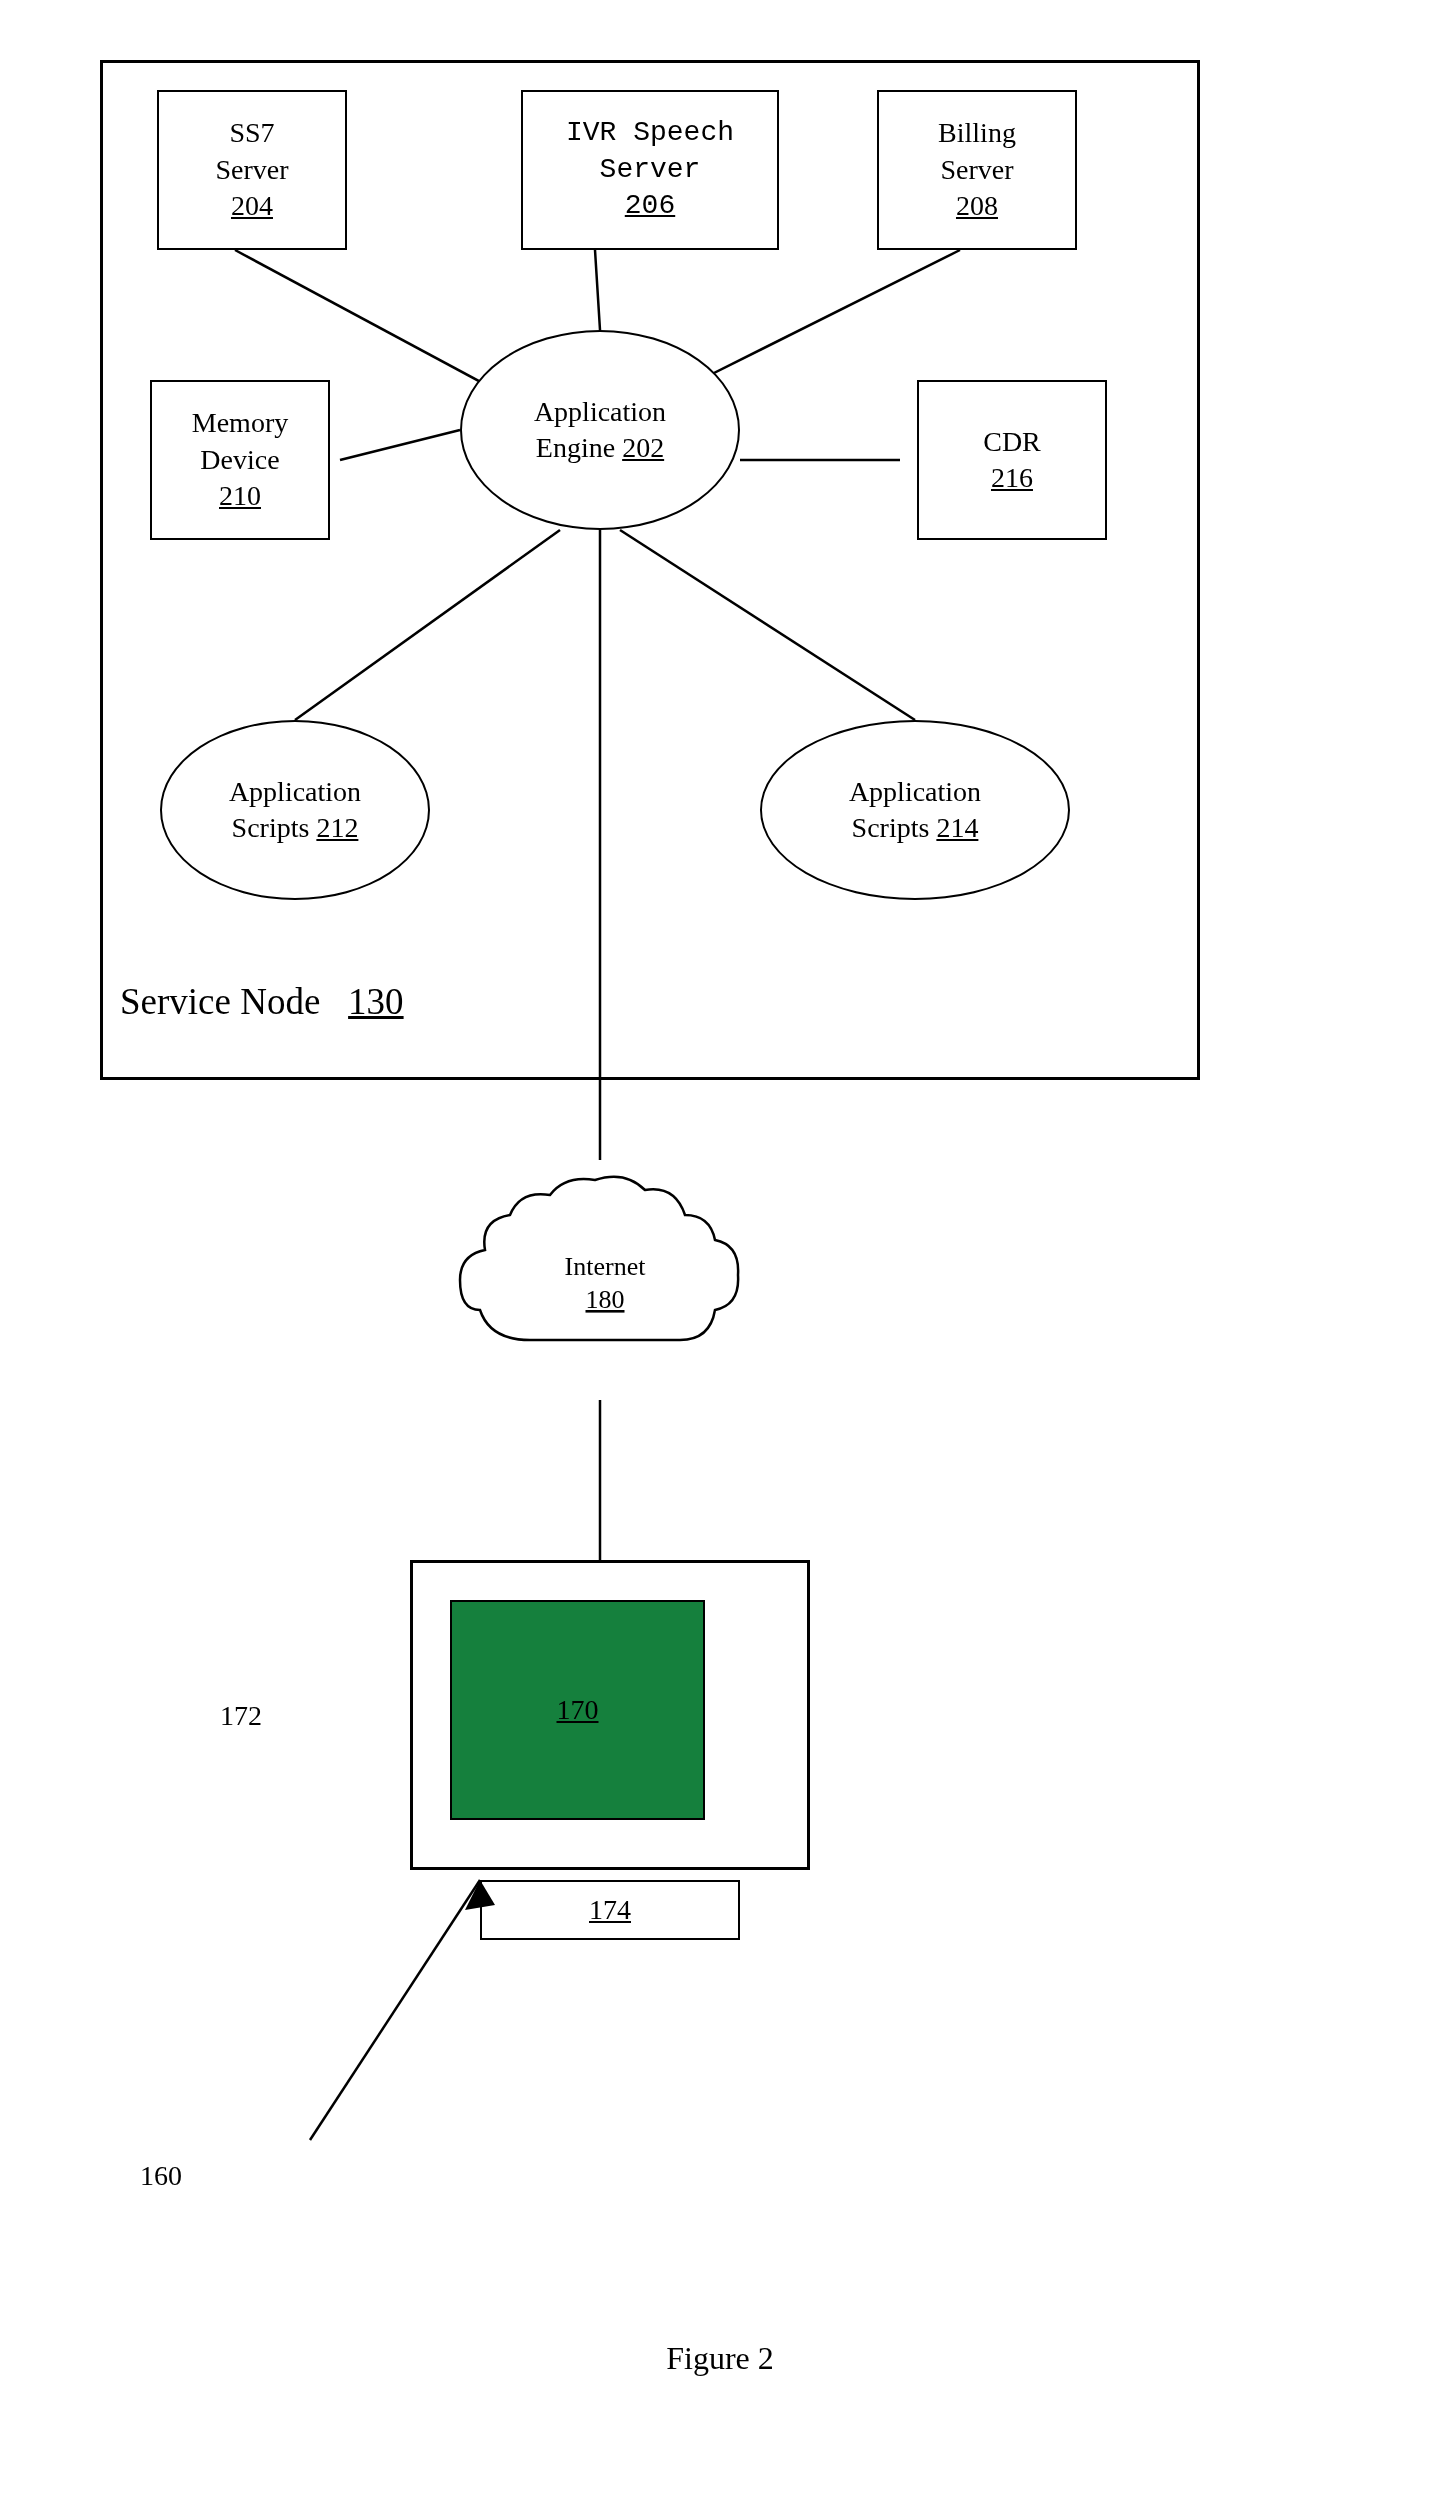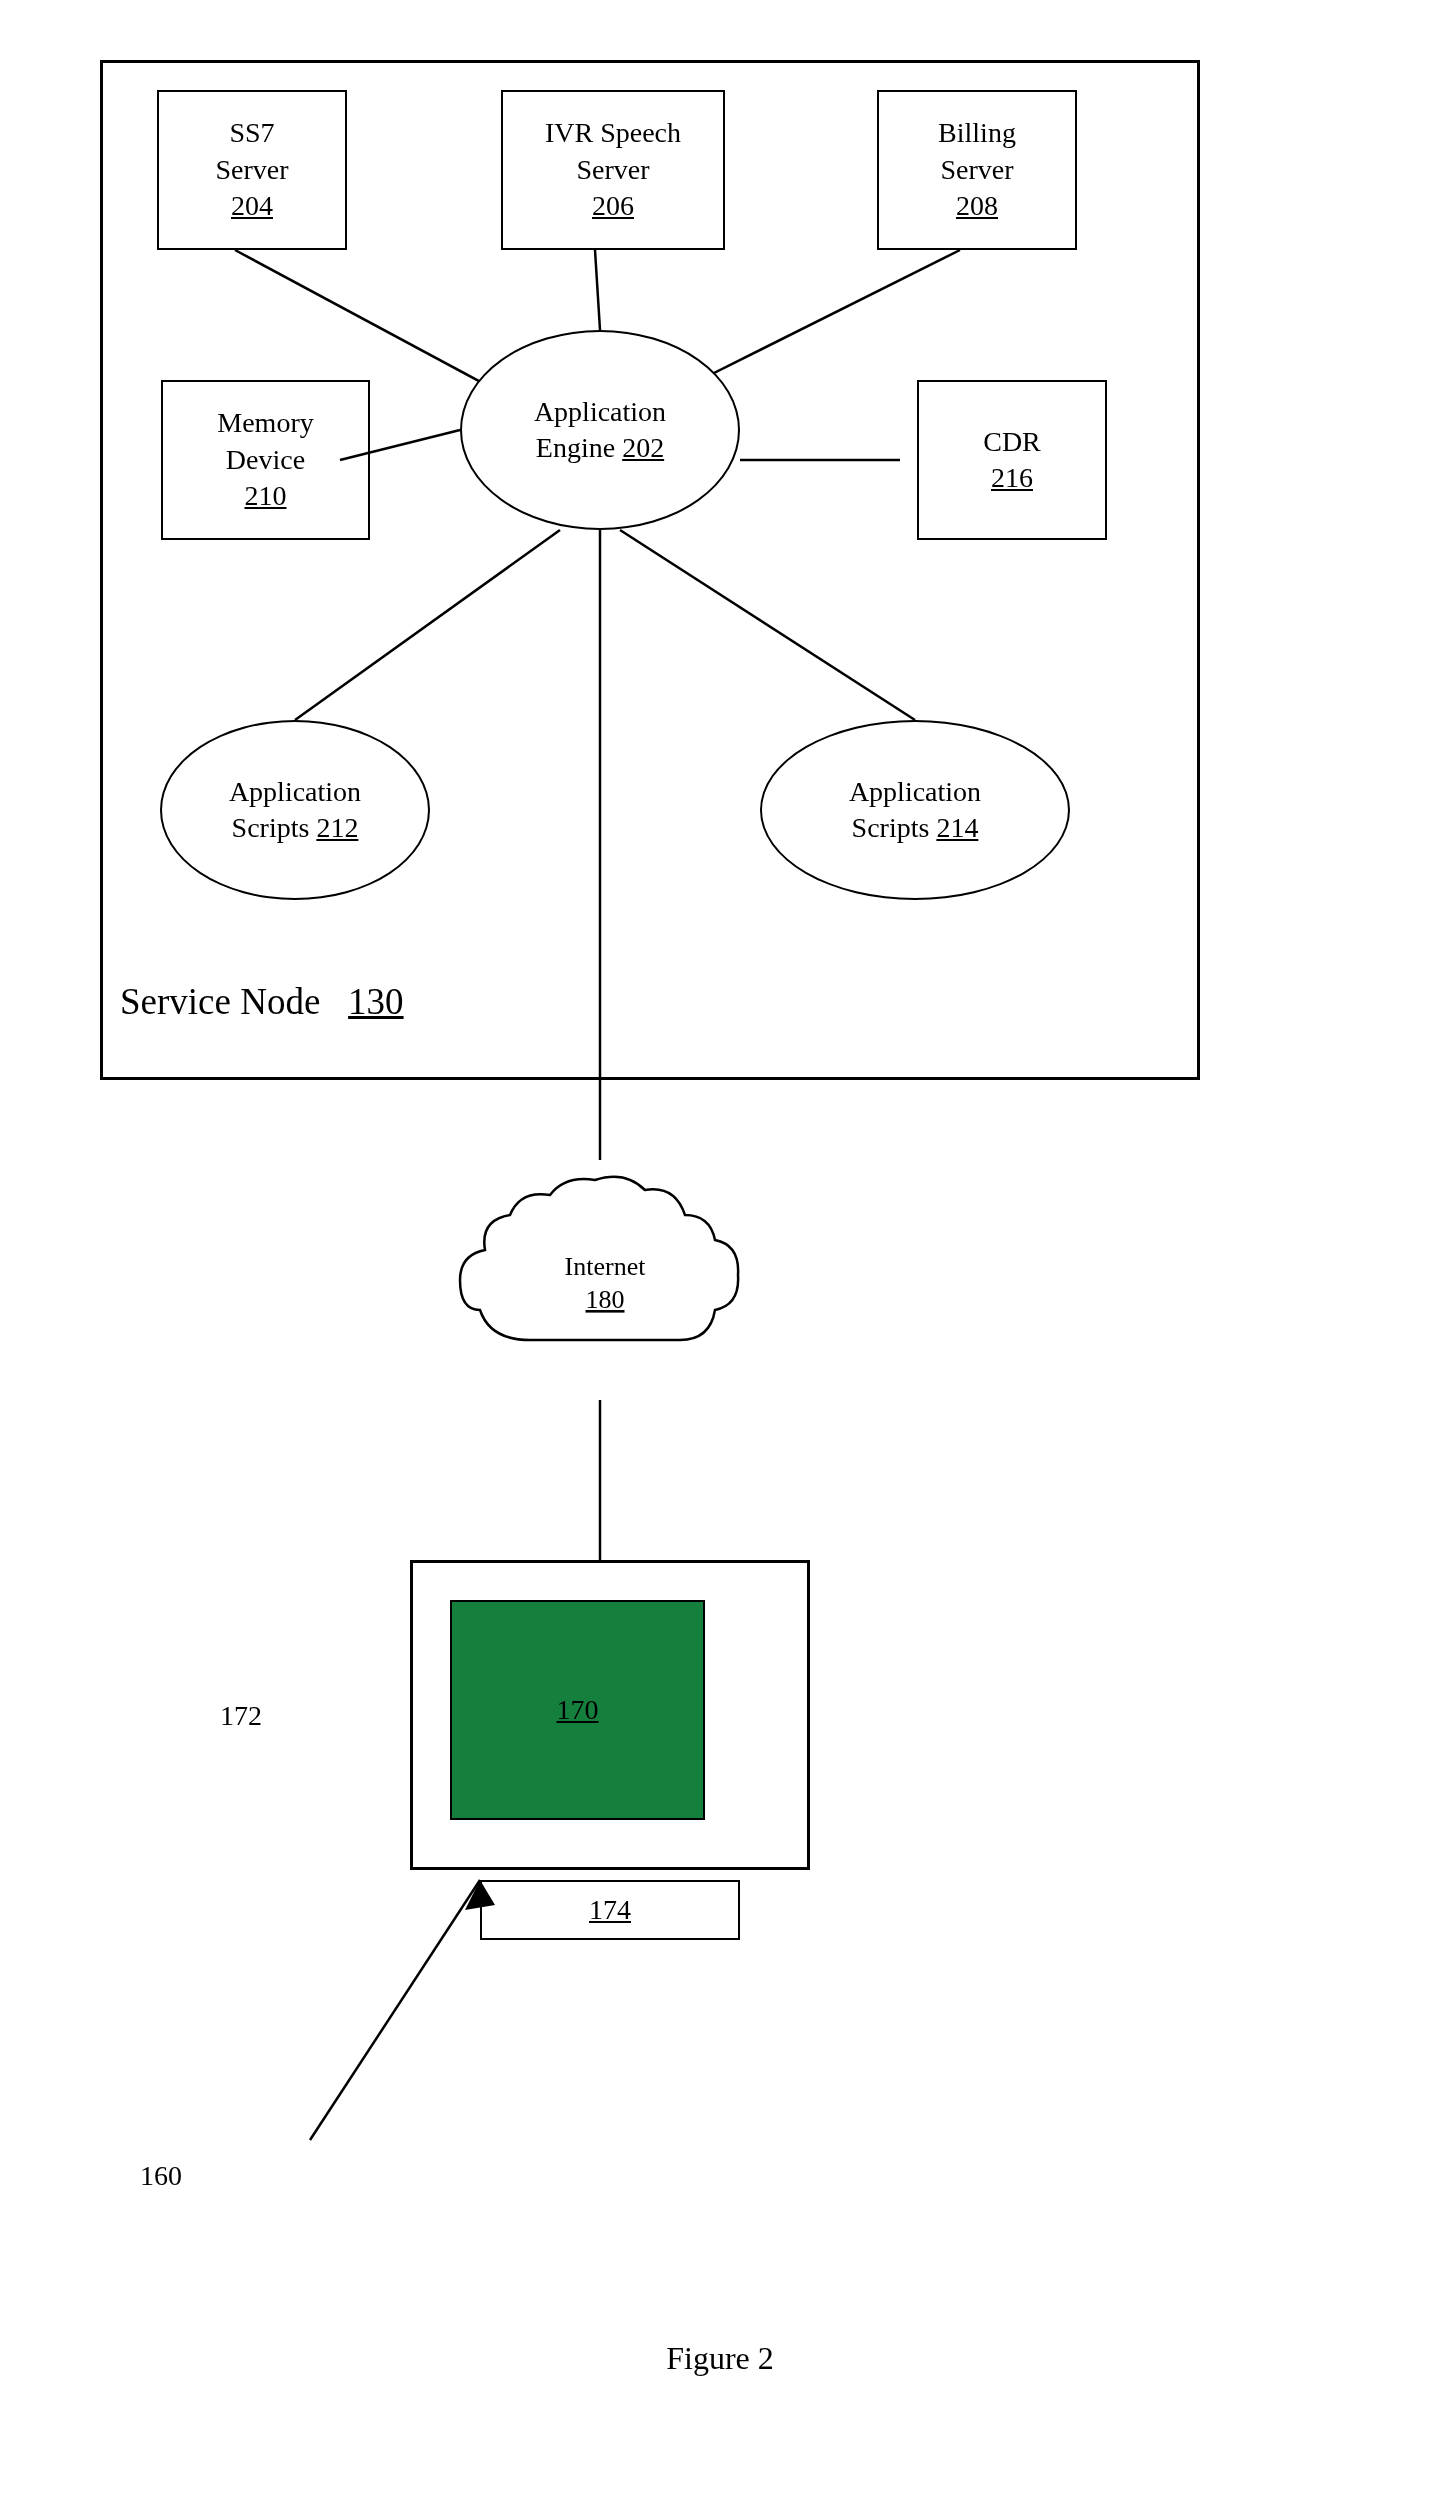--- a/index.html
+++ b/index.html
@@ -55,36 +55,37 @@
 
     .ss7-box {
       top: 50px;
       left: 60px;
       width: 190px;
       height: 160px;
     }
 
     .ivr-box {
       top: 50px;
-      left: 404px;
-      width: 224px;
-      height: 160px;
+      left: 424px;
+      width: 258px;
+      height: 160px;
+      font-family: Liberation Mono, monospace;
     }
 
     .billing-box {
       top: 50px;
       left: 780px;
       width: 200px;
       height: 160px;
     }
 
     .memory-box {
       top: 340px;
-      left: 64px;
-      width: 209px;
+      left: 53px;
+      width: 180px;
       height: 160px;
     }
 
     .cdr-box {
       top: 340px;
       left: 820px;
       width: 190px;
       height: 160px;
     }
 

